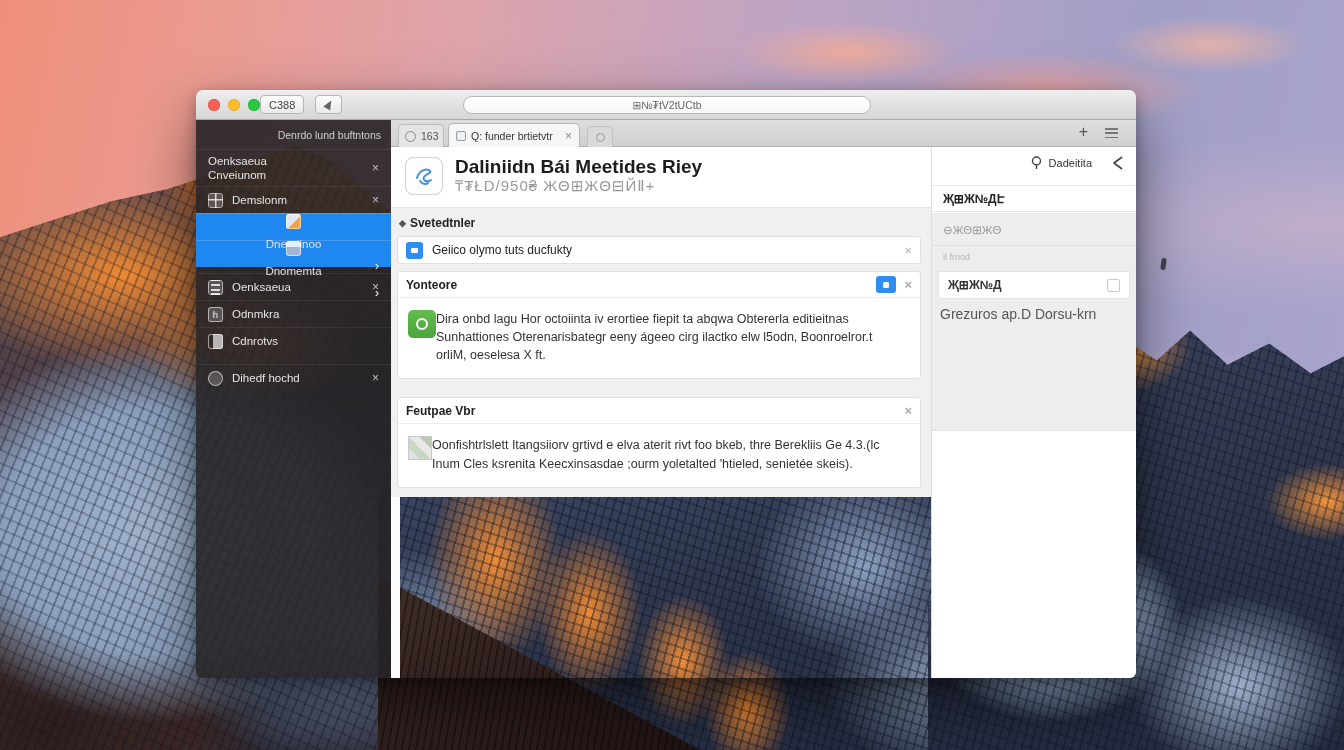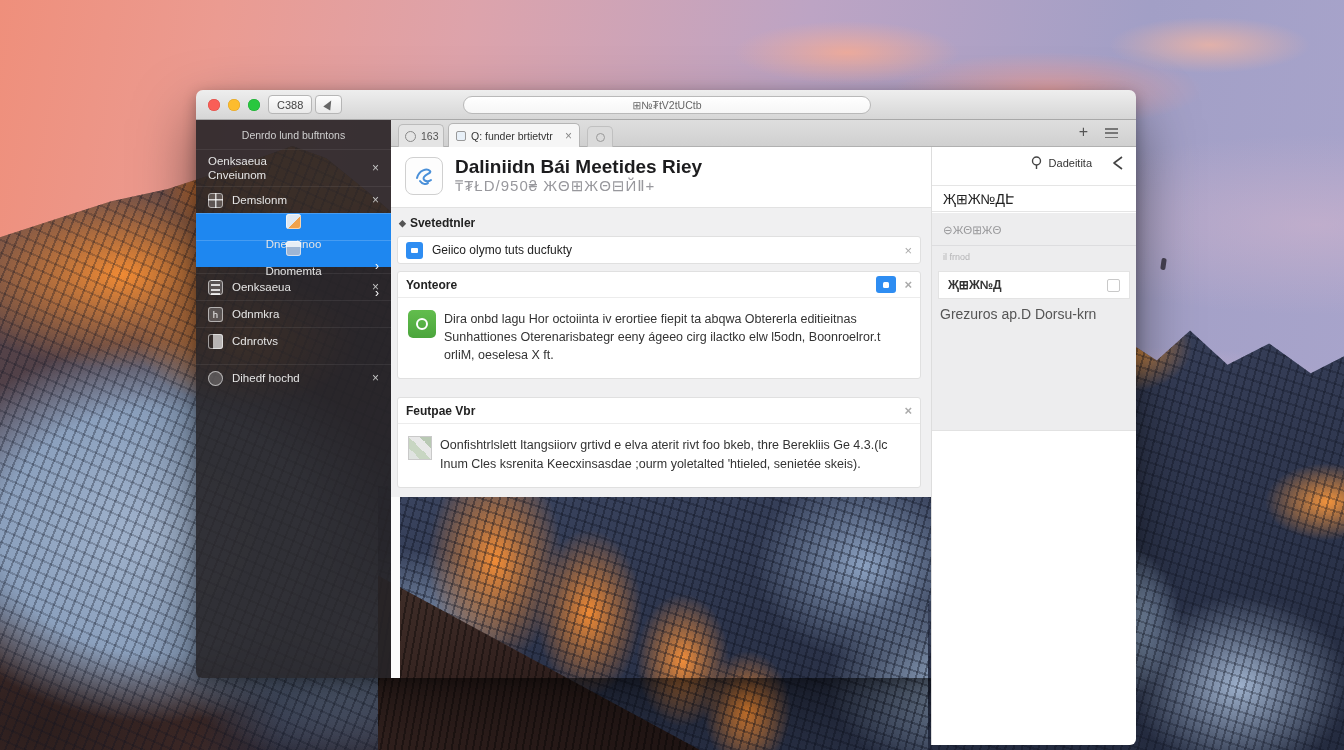--- a/index.html
+++ b/index.html
@@ -75,21 +75,21 @@
   #titlebar { position:absolute; left:0; top:0; right:0; height:30px;
     background:linear-gradient(#eeeeee,#d6d6d6); border-bottom:1px solid #a8a8a8; border-radius:7px 7px 0 0; }
   #lights { position:absolute; left:12px; top:9px; display:flex; gap:8px; }
   .light { width:12px; height:12px; border-radius:50%; }
   .l-red { background:#f95e57; box-shadow:inset 0 0 0 .5px #d94c45; }
   .l-yel { background:#fdbc2e; box-shadow:inset 0 0 0 .5px #dfa123; }
   .l-grn { background:#29c73f; box-shadow:inset 0 0 0 .5px #1fa834; }
   .tb-btn { position:absolute; top:5px; height:19px; background:linear-gradient(#fdfdfd,#e9e9e9);
     border:1px solid #b6b6b6; border-radius:4px; font-size:11px; color:#444;
     display:flex; align-items:center; justify-content:center; padding:0 8px; }
-  #tb-btn1 { left:72px; }
+  #tb-btn1 { left:64px; }
   #tb-btn2 { left:119px; width:27px; }
   .cursor-glyph { width:0; height:0; border-left:4px solid transparent; border-right:4px solid transparent;
     border-bottom:9px solid #666; transform:rotate(30deg); }
   #address { position:absolute; left:267px; top:6px; width:408px; height:18px;
     background:linear-gradient(#ffffff,#f6f6f6); border:1px solid #b9b9b9; border-radius:9px;
     font-size:10.5px; color:#666; text-align:center; line-height:16px; overflow:hidden; }
 
   #tabbar { position:absolute; left:195px; top:30px; right:0; height:27px;
     background:linear-gradient(#dedede,#d0d0d0); border-bottom:1px solid #b0b0b0; }
   #tab-pinned { position:absolute; left:7px; top:4px; width:46px; height:23px; background:#e4e4e4;
@@ -106,21 +106,21 @@
     border:1px solid #c0c0c0; border-bottom:none; border-radius:5px 5px 0 0;
     display:flex; align-items:center; justify-content:center; }
   .ts-icon { width:9px; height:9px; border:1px solid #999; border-radius:50%; }
   #tab-plus { position:absolute; right:48px; top:3px; font-size:16px; color:#555; }
   #tab-overview { position:absolute; right:18px; top:8px; width:13px; height:11px;
     background:repeating-linear-gradient(180deg,#777 0 1.6px, transparent 1.6px 4.4px); }
 
   
   #sidebar { position:absolute; left:0; top:30px; width:195px; height:558px;
     background:rgba(38,36,39,.90); border-radius:0 0 0 6px; overflow:hidden; }
-  #sb-header { padding:9px 10px 8px; text-align:center; font-size:10.5px; color:#cfcfcf; }
+  #sb-header { padding:9px 10px 8px; text-align:right; font-size:10.5px; color:#cfcfcf; }
   .sb-item { display:flex; align-items:center; gap:9px; padding:0 12px; height:27px;
     font-size:11.5px; color:#e4e4e4; border-top:1px solid rgba(255,255,255,.07); }
   .sb-item.tall { height:37px; }
   .sb-two { line-height:1.25; }
   .sb-acc { margin-left:auto; color:#c3c3c3; font-size:12px; }
   .sb-item.active { background:#1e87f0; border-top:1px solid rgba(255,255,255,.18);flex-direction:column; }
   .sb-item.active .sb-acc { color:#fff; }
   .sb-item.gap-top { margin-top:6px; }
   .sb-item.gap-big { margin-top:10px; }
   .si { width:15px; height:15px; border-radius:3px; flex:none; background:rgba(255,255,255,.20);
@@ -154,37 +154,37 @@
   .x-btn { color:#aaa; font-size:13px; }
   #notice .x-btn { margin-left:auto; }
   .card { background:#fff; border:1px solid #e0e0e0; border-radius:3px; margin-bottom:18px; }
   .card-head { display:flex; align-items:center; height:26px; padding:0 8px;
     border-bottom:1px solid #ececec; font-size:12px; font-weight:bold; color:#222; }
   .editbtn { margin-left:auto; width:20px; height:17px; border-radius:3px; background:#2e8df2;
     display:flex; align-items:center; justify-content:center; }
   .editbtn .dot { width:6px; height:6px; background:#fff; border-radius:1.5px; }
   .card-head .x-btn { margin-left:8px; }
   .card-head .x-auto { margin-left:auto; }
-  .card-body { display:flex; gap:8px; padding:12px 10px 14px 10px; font-size:12.5px; color:#333; line-height:1.45; }
+  .card-body { display:flex; gap:0; padding:12px 10px 14px 10px; font-size:12.5px; color:#333; line-height:1.45; }
   .cb-icon1 { width:28px; height:28px; border-radius:5px; background:linear-gradient(#62bd4d,#4ba53c);
     flex:none; display:flex; align-items:center; justify-content:center; }
   .cb-icon1 .ring { width:12px; height:12px; border:2px solid #fff; border-radius:50%; }
   .cb-icon2 { width:24px; height:24px; border:1px solid #c9c9c9; flex:none;
     background:linear-gradient(45deg,#dfe3e0 25%,#c8d6c2 25% 50%,#e8e8e8 50% 75%,#b9c9b4 75%); }
   .card-body p { max-width:470px; }
 
   
-  #panel { position:absolute; left:735px; top:57px; width:205px; height:598px; background:#fff;
+  #panel { position:absolute; left:735px; top:57px; width:205px; height:531px; background:#fff;
     border-left:1px solid #ddd; border-radius:0 0 6px 0; overflow:hidden; }
   #pin-row { position:absolute; right:12px; top:9px; display:flex; align-items:center; gap:6px;
     font-size:11px; color:#333; }
   #share-icon { margin-left:14px; display:flex; }
   #panel-h { position:absolute; left:0; right:0; top:38px; height:27px; border-top:1px solid #e5e5e5;
     border-bottom:1px solid #e5e5e5; display:flex; align-items:center; padding:0 11px;
-    font-size:14px; font-weight:normal; color:#222; background:#fff; }
+    font-size:12px; font-weight:bold; color:#222; background:#fff; }
   #panel-gray { position:absolute; left:0; right:0; top:66px; height:218px; background:#ededee;
     border-bottom:1px solid #e2e2e2; }
   #pg-row1 { padding:10px 11px 8px; font-size:11.5px; color:#9a9a9c; border-bottom:1px solid #dddddf; }
   #pg-hint { padding:6px 11px 9px; font-size:9px; color:#b4b4b6; }
   #check-card { margin:0 6px; background:#fff; border:1px solid #e3e3e3; height:28px;
     display:flex; align-items:center; padding:0 9px; font-size:12px; font-weight:bold; color:#333; }
   #checkbox { margin-left:auto; width:13px; height:13px; border:1px solid #c9c9c9; border-radius:2px; background:#fff; }
   #pg-foot { padding:7px 8px 2px; font-size:14px; color:#555; }
 </style>
 </head>

